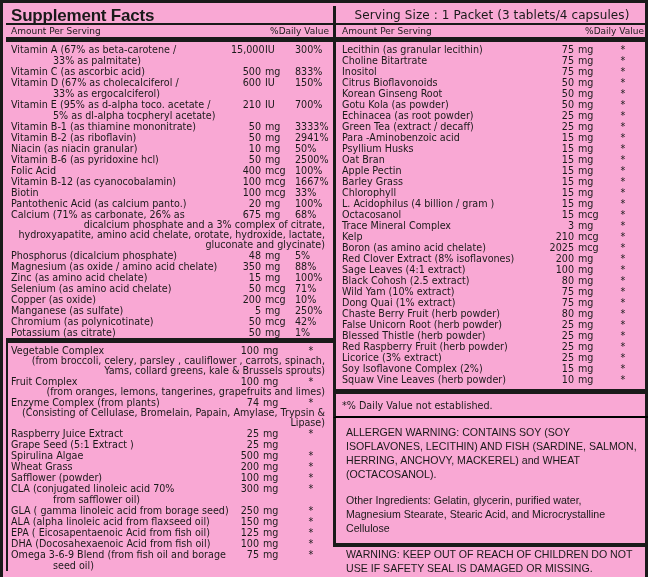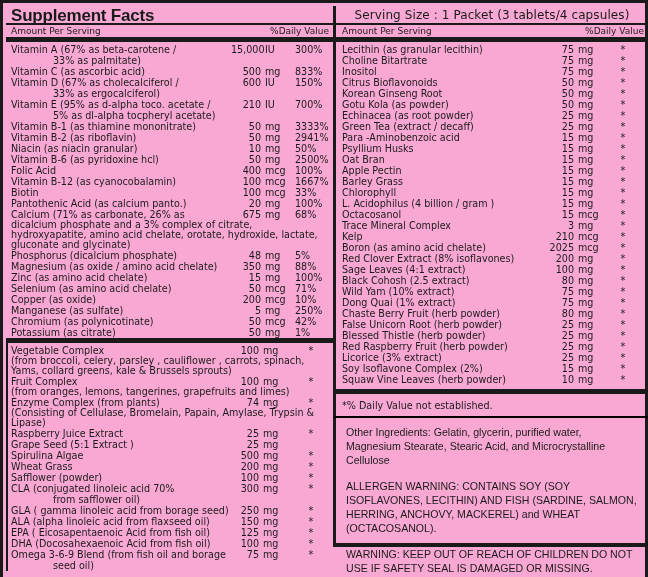--- a/index.html
+++ b/index.html
@@ -15,21 +15,21 @@
   .hdr span { display: block; }
 
   .vit-table { padding: 2px 0 0 5px; border-bottom: 5px solid #1a1a1a; }
   .row { display: flex; font-size: 9.6px; line-height: 11px; }
   .row .name { flex: 1; white-space: nowrap; overflow: visible; }
   .row .amt { width: 30px; text-align: right; }
   .row .unit { width: 34px; padding-left: 4px; }
   .row .dv { width: 38px; text-align: left; padding-right: 10px; }
   .row .sub { padding-left: 42px; }
   .vit-table .row .amt { width: 30px; }
-  .wrapline { font-size: 9.6px; line-height: 10px; padding-right: 8px; }
+  .wrapline { font-size: 9.6px; line-height: 10px; padding-right: 8px; text-align: right; }
 
   .other-table { padding: 2px 0 0 3px; border-left: 2px solid #1a1a1a; margin-left: 0; }
   .other-table .row .name { flex: none; width: 218px; }
   .other-table .row .amt { width: 30px; }
   .other-table .row .unit { width: 40px; }
   .other-table .row .star { width: 24px; text-align: center; }
   .other-table .note { padding-right: 8px; }
 
   
   .right { position: absolute; left: 330px; top: 3px; width: 315px; }
@@ -482,18 +482,18 @@
         </div>
         <div class="row">
           <span class="name">Squaw  Vine  Leaves  (herb powder)</span>
           <span class="amt">10</span>
           <span class="unit">mg</span>
           <span class="star">*</span>
         </div>
       </div>
     <div class="footnote">*% Daily  Value  not established.</div>
     <div class="other-ing">
+      <p>ALLERGEN WARNING: CONTAINS SOY (SOY ISOFLAVONES, LECITHIN) AND FISH (SARDINE, SALMON, HERRING, ANCHOVY, MACKEREL) and WHEAT (OCTACOSANOL).</p>
       <p>Other Ingredients: Gelatin, glycerin, purified water, Magnesium Stearate, Stearic Acid, and Microcrystalline Cellulose</p>
-      <p>ALLERGEN WARNING: CONTAINS SOY (SOY ISOFLAVONES, LECITHIN) AND FISH (SARDINE, SALMON, HERRING, ANCHOVY, MACKEREL) and WHEAT (OCTACOSANOL).</p>
       <p>WARNING: KEEP OUT OF REACH OF CHILDREN DO NOT USE IF SAFETY SEAL IS DAMAGED OR MISSING.</p>
     </div>
   </div>
 </div>
 
 </body></html>

